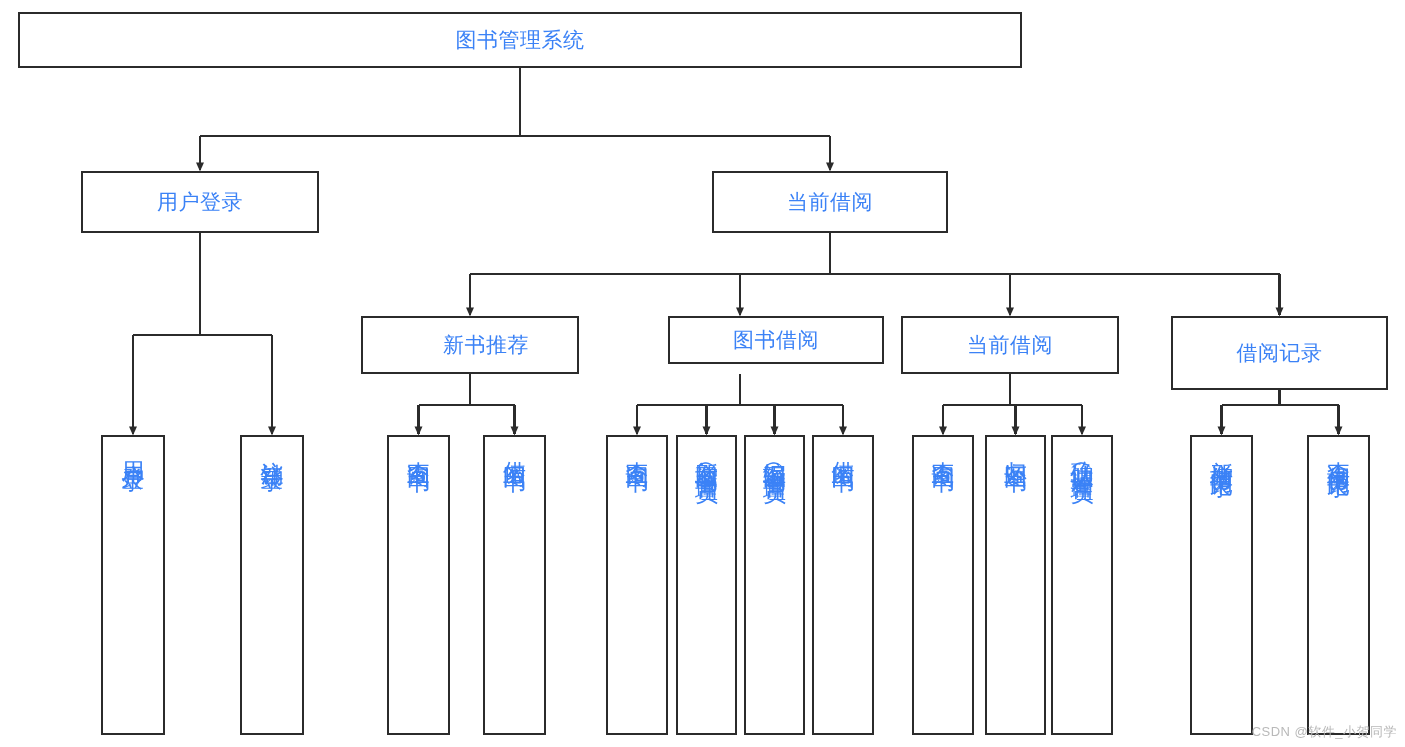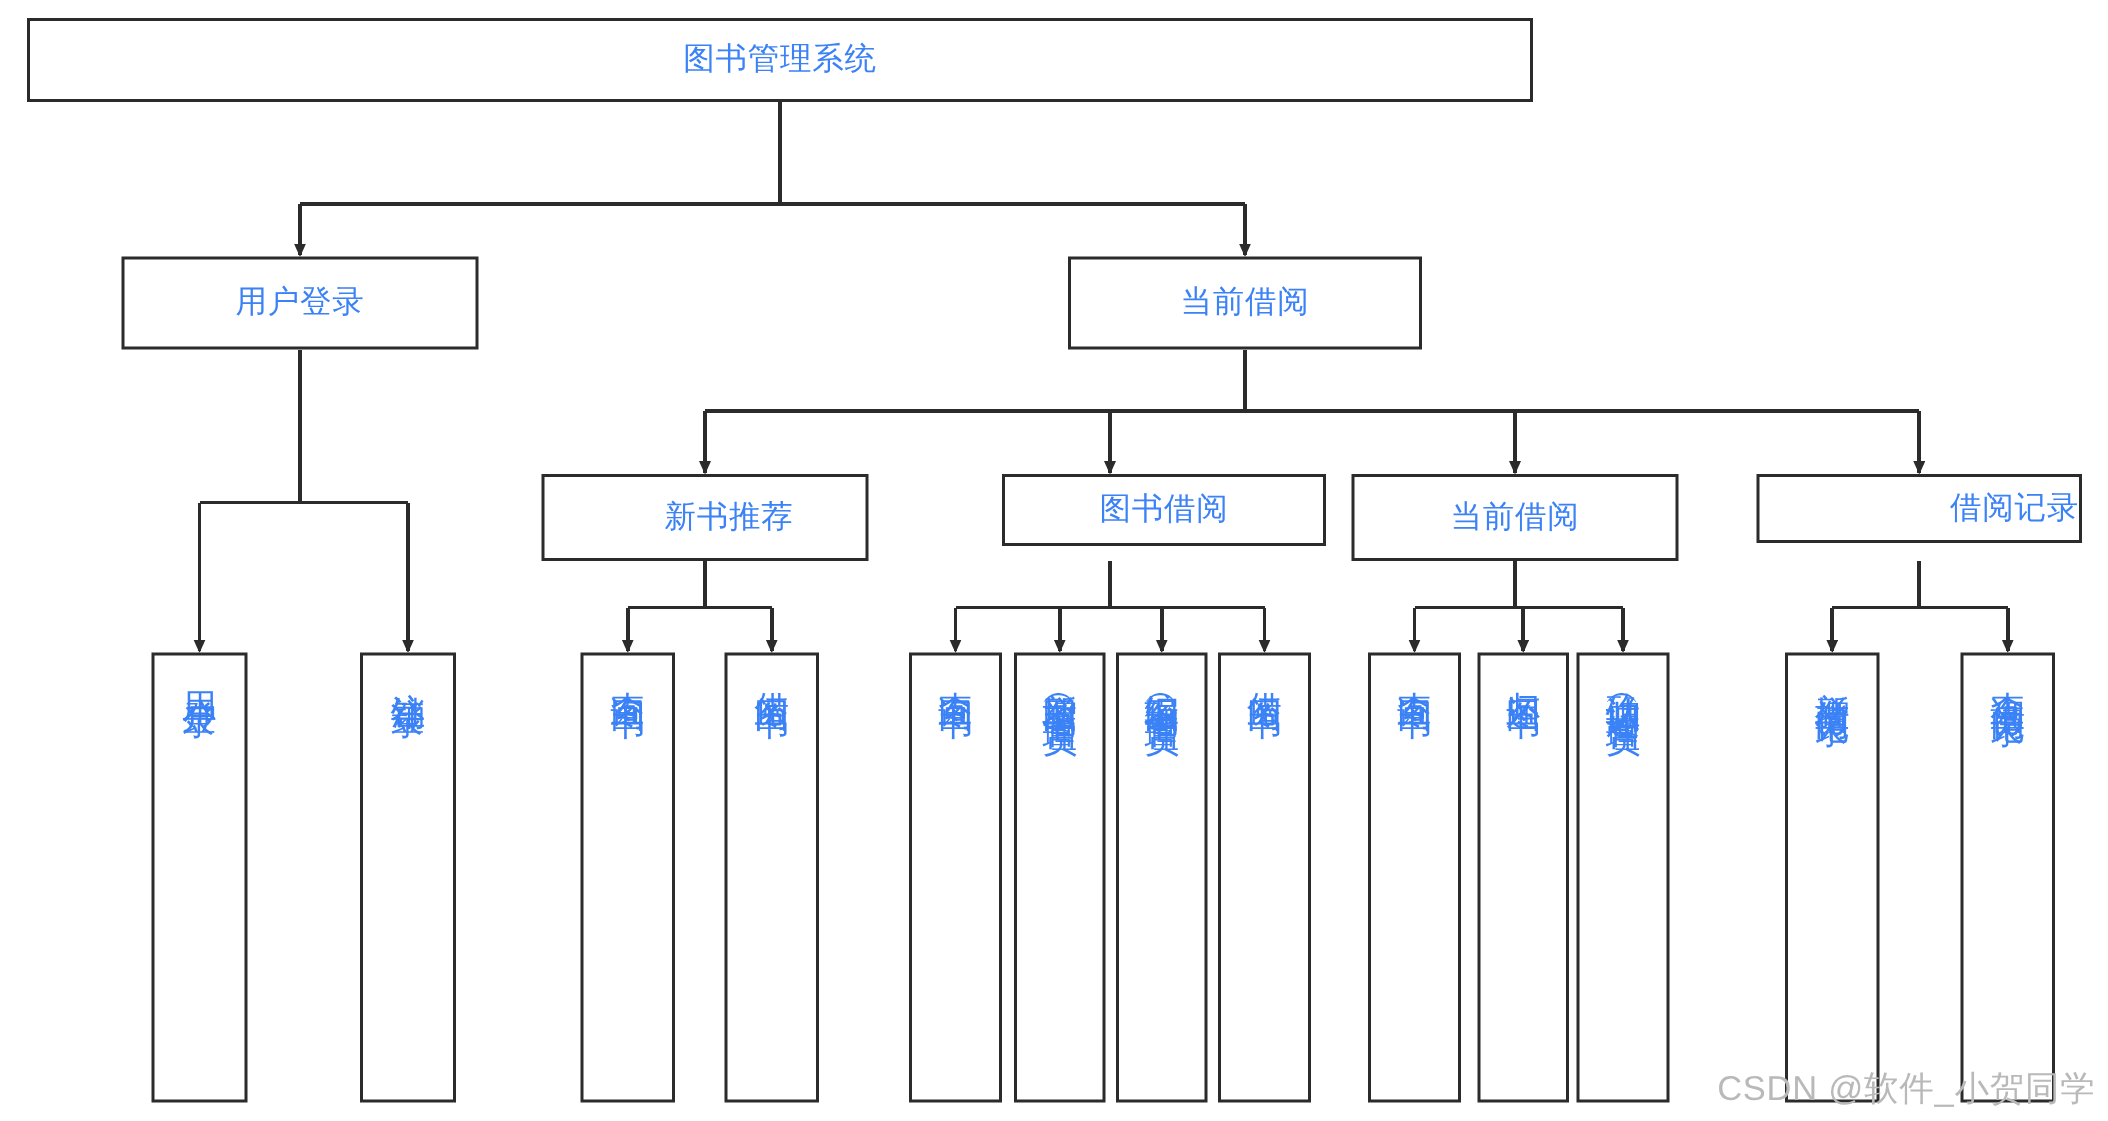--- a/index.html
+++ b/index.html
@@ -56,21 +56,21 @@
     text-orientation: upright;
     font-size: 23px;
     letter-spacing: 3px;
     line-height: 1;
   }
   #watermark {
     position: absolute;
     right: 8px;
     bottom: 6px;
     font-family: "Liberation Sans", "DejaVu Sans", sans-serif;
-    font-size: 23px;
+    font-size: 13px;
     color: #b9b9b9;
     letter-spacing: 0.5px;
     white-space: nowrap;
     pointer-events: none;
   }
 </style>
 </head>
 <body>
 
 <div id="diagram-root">
@@ -130,21 +130,21 @@
       </div>
       <div class="node-box node-horizontal" style="left: 361px; top: 316px; width: 218px; height: 58px; padding-left: 32px;">
         <span class="node-label">新书推荐</span>
       </div>
       <div class="node-box node-horizontal" style="left: 632px; top: 316px; width: 216px; height: 48px; margin-left: 36px;">
         <span class="node-label">图书借阅</span>
       </div>
       <div class="node-box node-horizontal" style="left: 901px; top: 316px; width: 218px; height: 58px;">
         <span class="node-label">当前借阅</span>
       </div>
-      <div class="node-box node-horizontal" style="left: 1171px; top: 316px; width: 217px; height: 46px; justify-content: flex-end;">
+      <div class="node-box node-horizontal" style="left: 1171px; top: 316px; width: 217px; height: 74px;">
         <span class="node-label">借阅记录</span>
       </div>
       <div class="node-box node-vertical" style="left: 101px; top: 435px; width: 64px; height: 300px;">
         <span class="node-label">用户登录</span>
       </div>
       <div class="node-box node-vertical" style="left: 240px; top: 435px; width: 64px; height: 300px;">
         <span class="node-label">注销登录</span>
       </div>
       <div class="node-box node-vertical" style="left: 387px; top: 435px; width: 63px; height: 300px;">
         <span class="node-label">查询图书</span>

